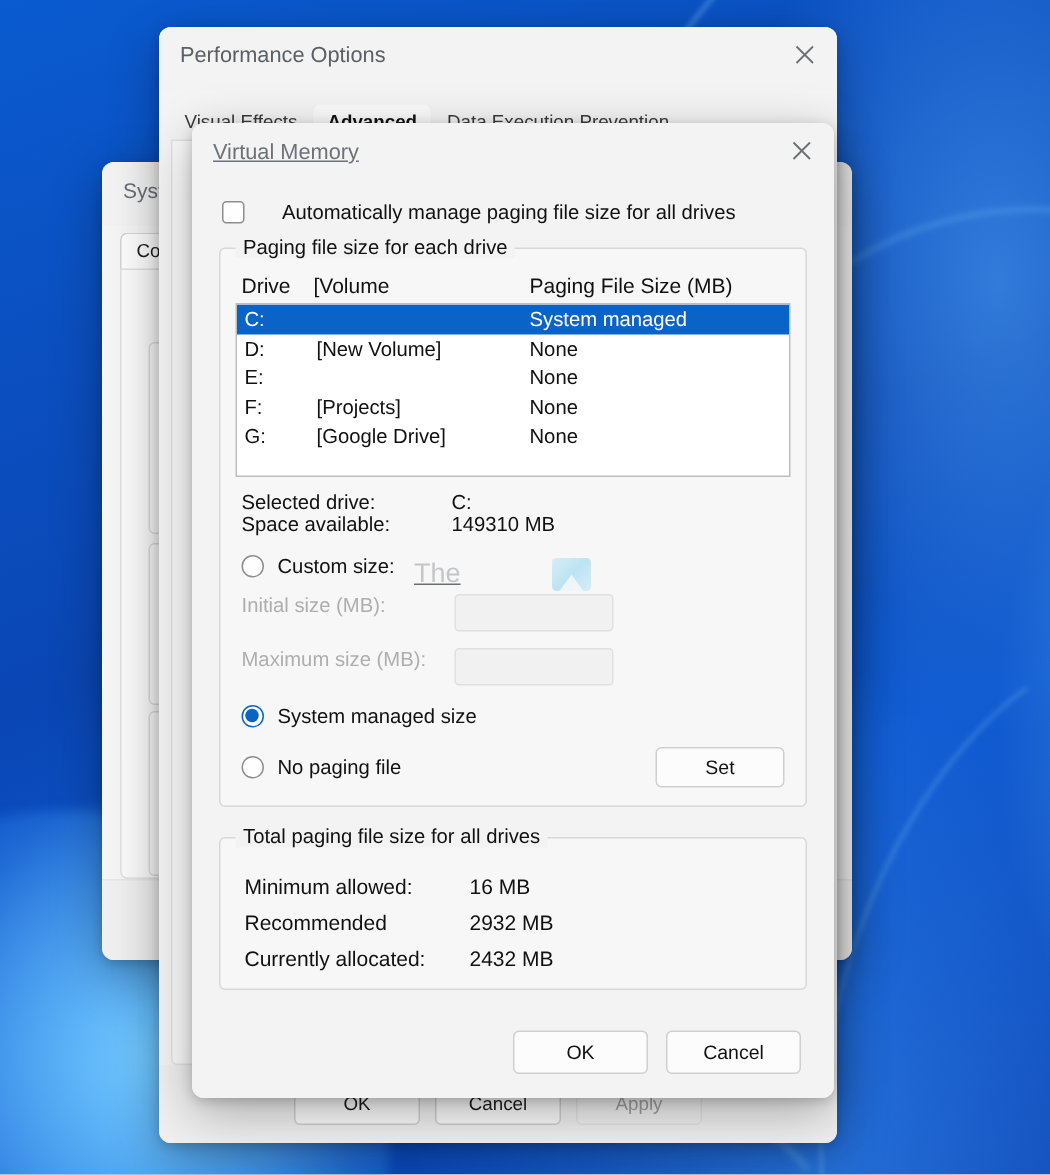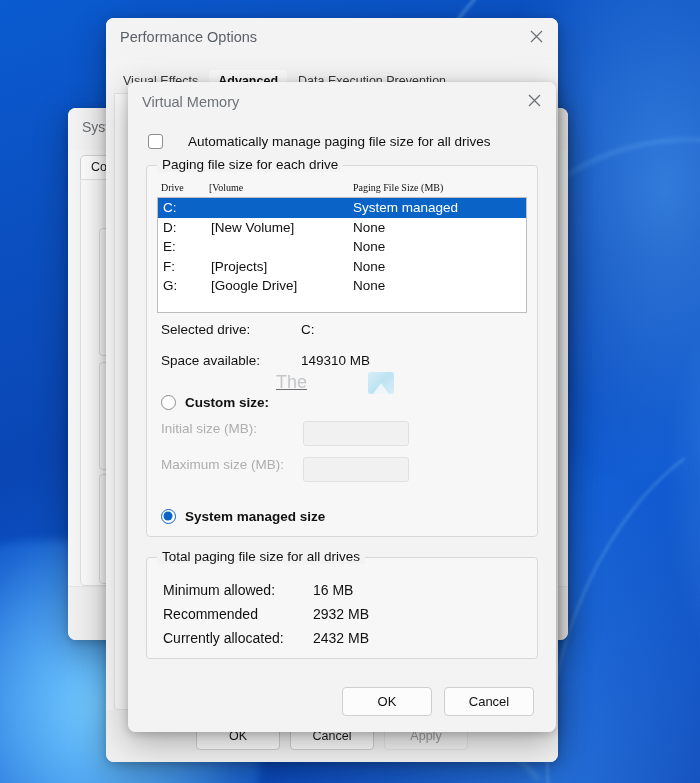--- a/index.html
+++ b/index.html
@@ -209,21 +209,21 @@
   }
   .po-btn.disabled { color: #a0a0a0; background: #f2f2f2; border-color: #e4e4e4; }
 
   
   #vmem {
     left: 128px; top: 82px;
     width: 428px; height: 650px;
     background: #f3f3f3;
     z-index: 3;
   }
-  #vmem .title-text { top: 12px; font-size: 14.5px; color: #6d7278; }
+  #vmem .title-text { top: 12px; font-size: 14.5px; color: #6d7278; text-decoration: underline; }
   .vm-body {
     position: absolute;
     left: 0; right: 0; top: 38px; bottom: 62px;
     padding: 0 18px;
   }
 
   .row-check {
     display: flex; align-items: center;
     gap: 25px;
     margin-top: 14px;
@@ -253,24 +253,23 @@
     padding: 0 5px;
     font-size: 13.5px;
     color: #111;
     white-space: nowrap;
   }
 
   
   .gb-drives { padding: 16px 10px 12px 10px; }
   .list-header {
     display: flex;
-    font-size: 10px;
+    font-size: 14px;
     color: #111;
     padding: 0 4px 4px 4px;
-    font-family: Liberation Serif, serif;
   }
   .lh-drive { width: 48px; }
   .lh-volume { flex: 1; }
   .lh-size { width: 170px; }
   .listbox {
     background: #ffffff;
     border: 1px solid #bdbdbd;
     height: 116px;
     overflow: hidden;
   }
@@ -297,23 +296,22 @@
     color: #111;
     margin-top: 9px;
     padding-left: 4px;
   }
   .info-label { width: 140px; }
   .info-value { }
 
   .radio-row {
     display: flex; align-items: center;
     gap: 9px;
-    margin-top: 27px;
+    margin-top: 13px;
     padding-left: 4px;
-    font-weight: bold;
   }
   .radio {
     width: 15px; height: 15px;
     border: 1.5px solid #8d8d8d;
     border-radius: 50%;
     background: #fefefe;
     flex-shrink: 0;
     position: relative;
   }
   .radio.checked {
@@ -540,21 +538,21 @@
             <div class="lr-drive">G:</div>
             <div class="lr-volume">[Google Drive]</div>
             <div class="lr-size">None</div>
           </div>
         </div>
 
         <div class="inforow">
           <div class="info-label">Selected drive:</div>
           <div class="info-value">C:</div>
         </div>
-        <div class="inforow" style="margin-top:16px;">
+        <div class="inforow" style="margin-top:0;">
           <div class="info-label">Space available:</div>
           <div class="info-value">149310 MB</div>
         </div>
 
         <div class="radio-row">
           <div class="radio"></div>
           <div class="lbl">Custom size:</div>
         </div>
 
         <div class="field-row">
@@ -564,20 +562,27 @@
         <div class="field-row">
           <div class="field-label">Maximum size (MB):</div>
           <div class="field-input"></div>
         </div>
 
         <div class="radio-row">
           <div class="radio checked"></div>
           <div class="lbl">System managed size</div>
         </div>
 
+        <div class="set-row">
+          <div style="display:flex; align-items:center; gap:9px;">
+            <div class="radio"></div>
+            <div class="lbl">No paging file</div>
+          </div>
+          <div class="set-btn">Set</div>
+        </div>
       </div>
 
       <div class="groupbox gb-totals" style="margin-top:20px;">
         <div class="gb-title">Total paging file size for all drives</div>
         <div class="total-row">
           <div class="total-label">Minimum allowed:</div>
           <div>16 MB</div>
         </div>
         <div class="total-row">
           <div class="total-label">Recommended</div>

